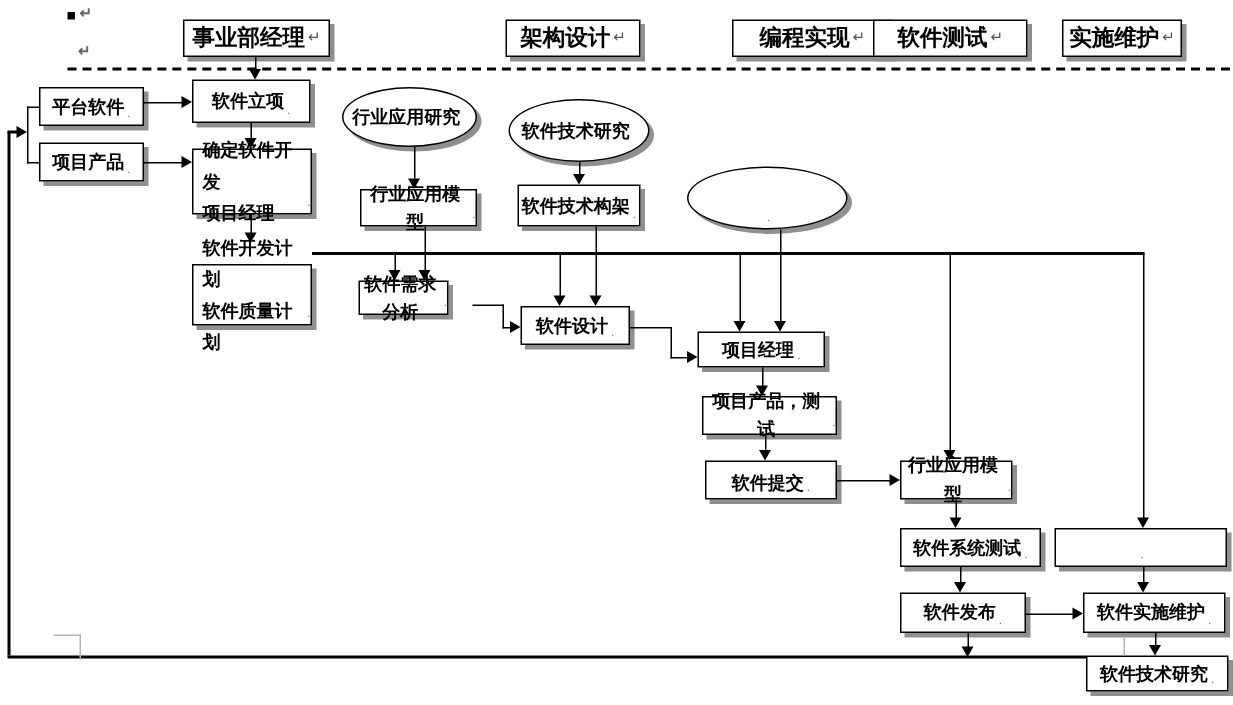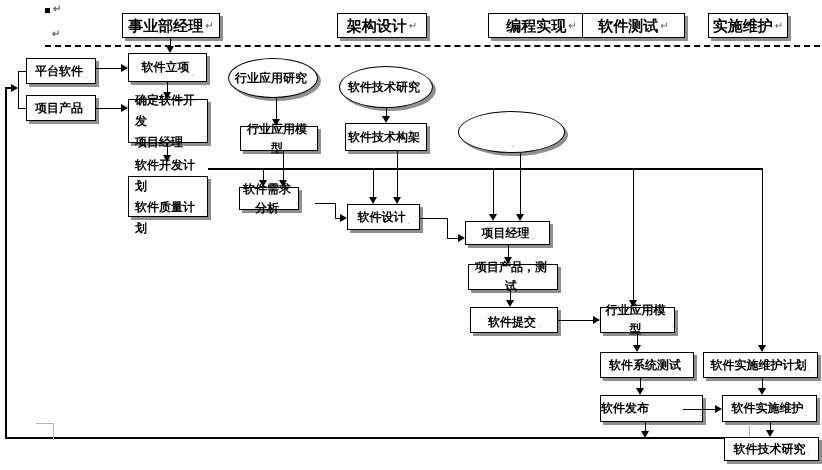--- a/index.html
+++ b/index.html
@@ -91,25 +91,25 @@
   </div>
   <div class="box" style="left:470px;top:307px;width:88px;height:26px;align-items:flex-end;">
     <span>软件提交</span><span class="mk">.</span>
   </div>
   <div class="box" style="left:600px;top:307px;width:75px;height:26px;">
     <span>行业应用模型</span><span class="mk">.</span>
   </div>
   <div class="box" style="left:600px;top:352px;width:94px;height:26px;">
     <span>软件系统测试</span><span class="mk">.</span>
   </div>
-  <div class="box" style="left:600px;top:395px;width:103px;height:27px;justify-content:space-between;">
+  <div class="box" style="left:600px;top:395px;width:84px;height:27px;">
     <span>软件发布</span><span class="mk">.</span>
   </div>
   <div class="box" style="left:703px;top:352px;width:115px;height:26px;">
-    <span>软件实施维护计划</span><span class="mk">.</span>
+    <span class="mk">.</span>
   </div>
   <div class="box" style="left:722px;top:395px;width:95px;height:27px;">
     <span>软件实施维护</span><span class="mk">.</span>
   </div>
   <div class="box" style="left:724px;top:437px;width:95px;height:24px;">
     <span>软件技术研究</span><span class="mk">.</span>
   </div>
 
   <div class="box ellipse" style="left:228px;top:58px;width:90px;height:40px;">
     <span>行业应用研究</span><span class="mk">.</span>

